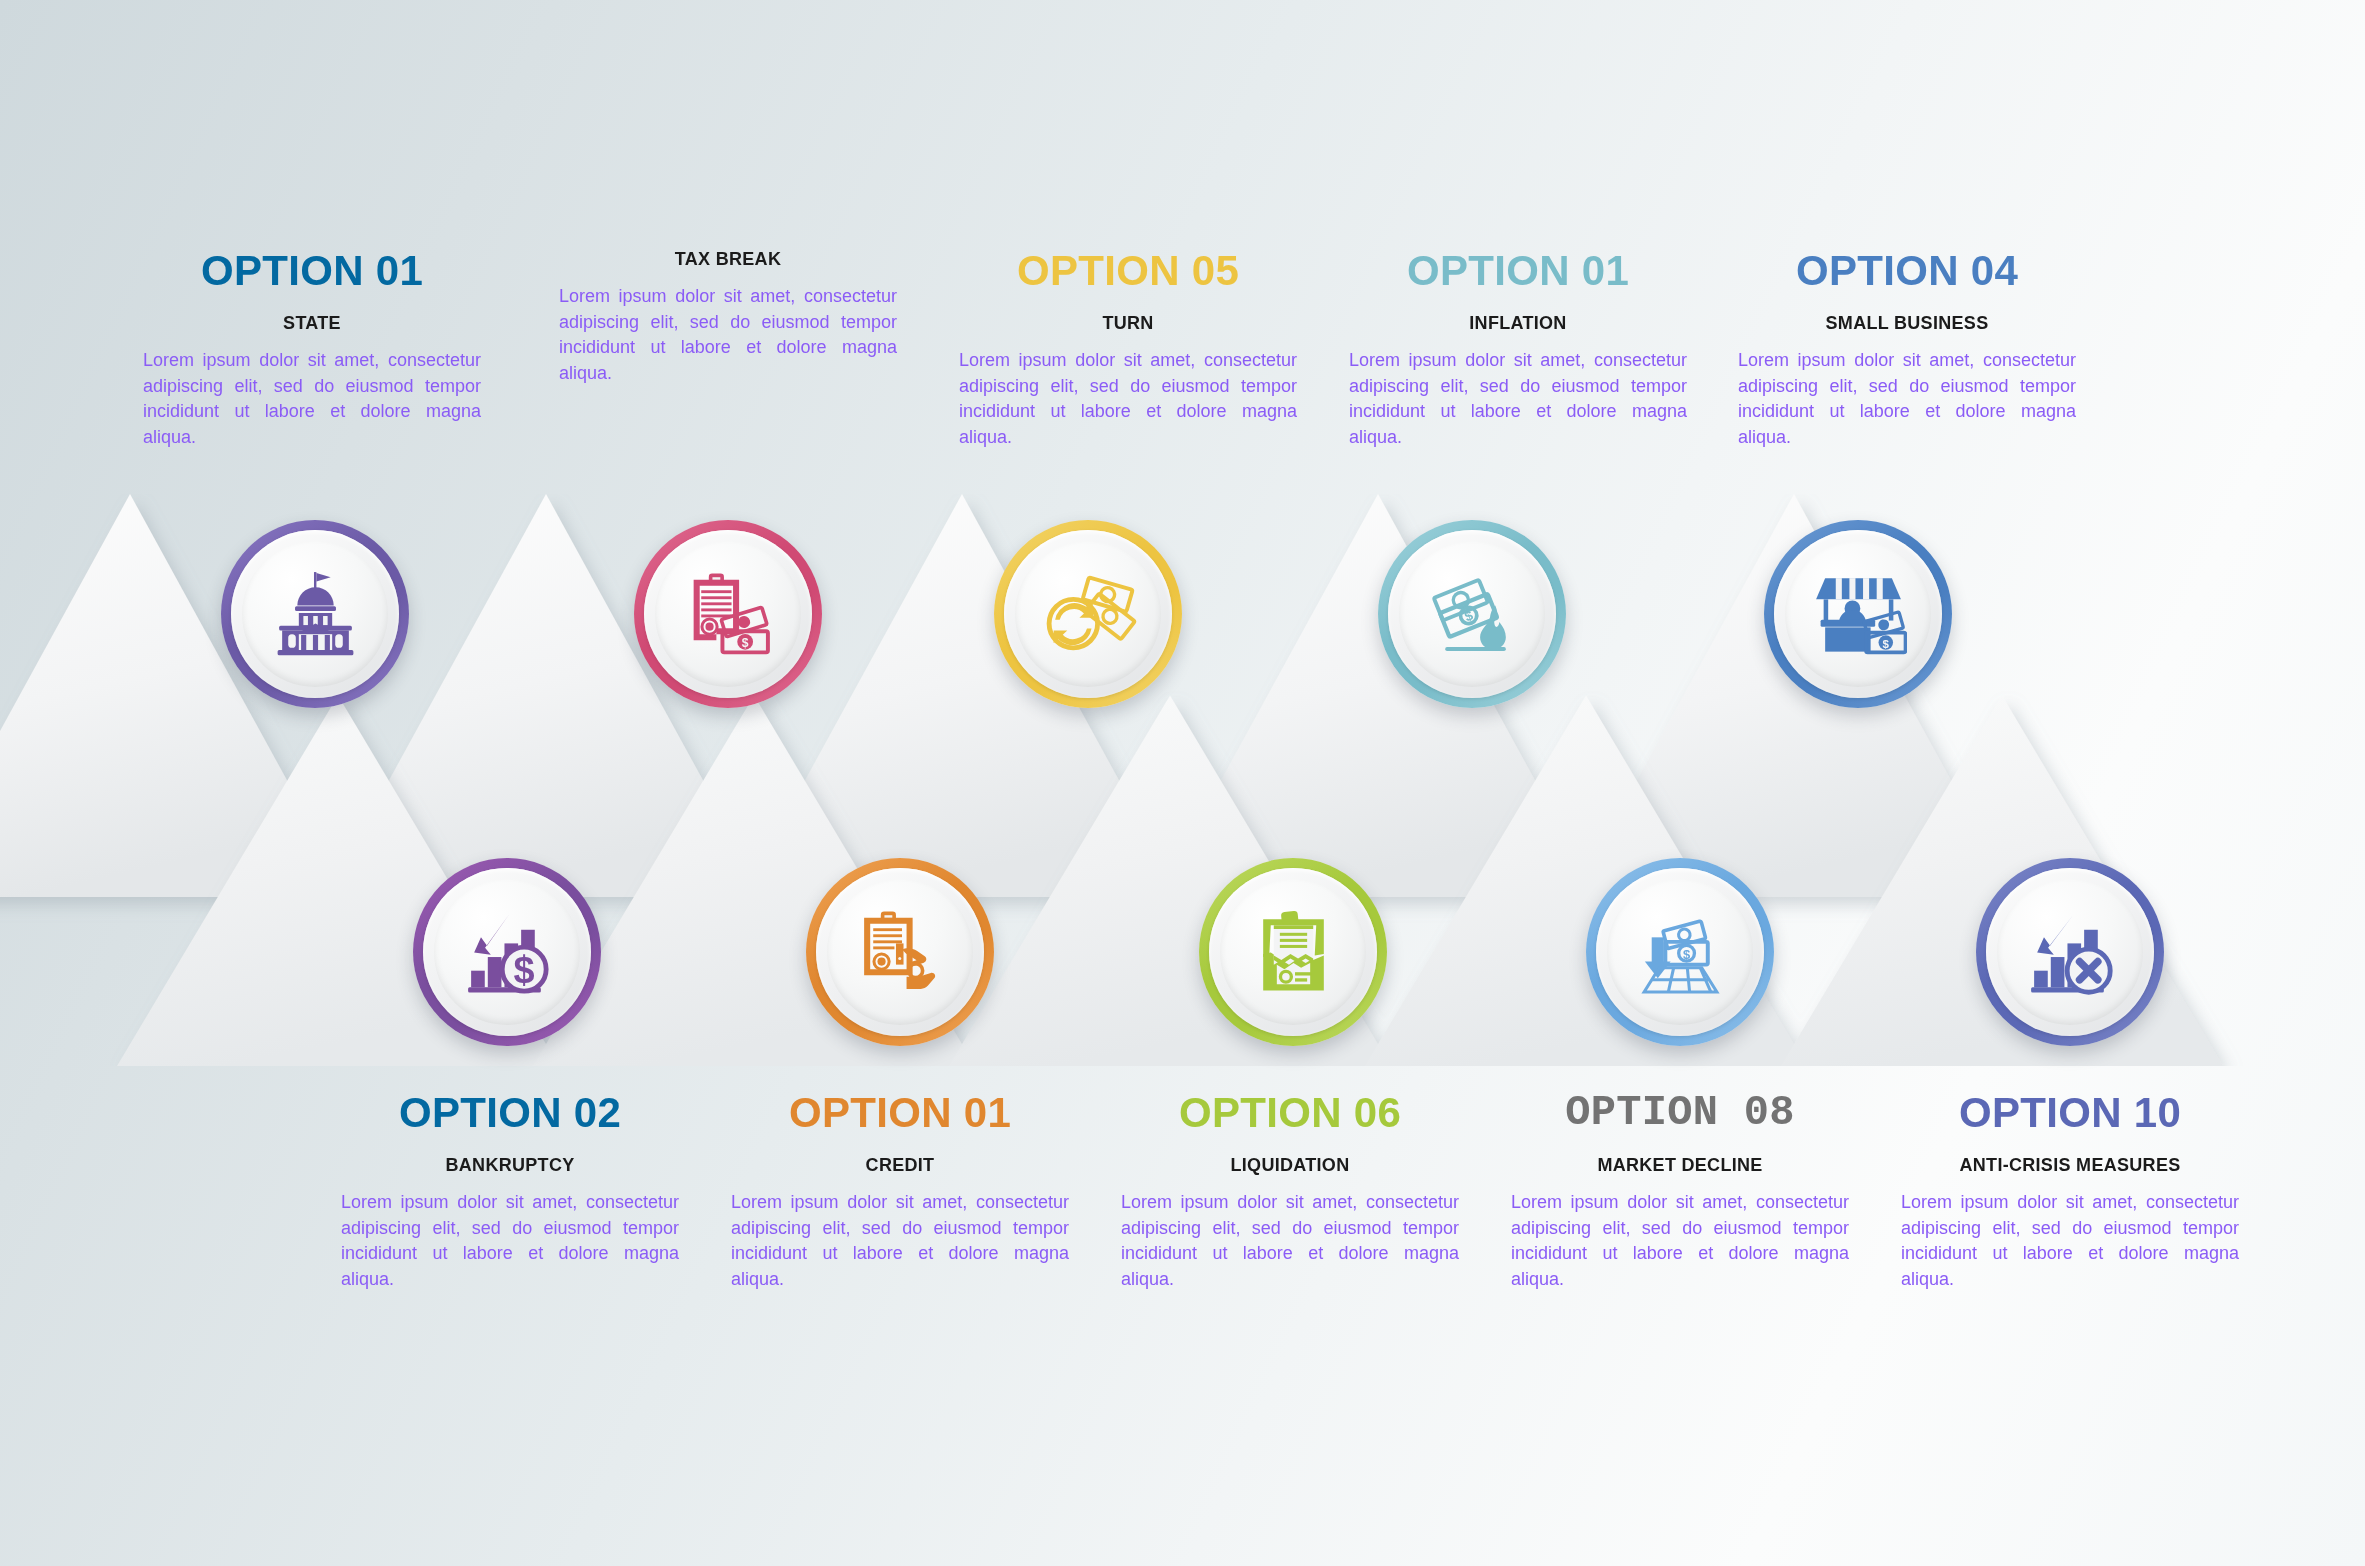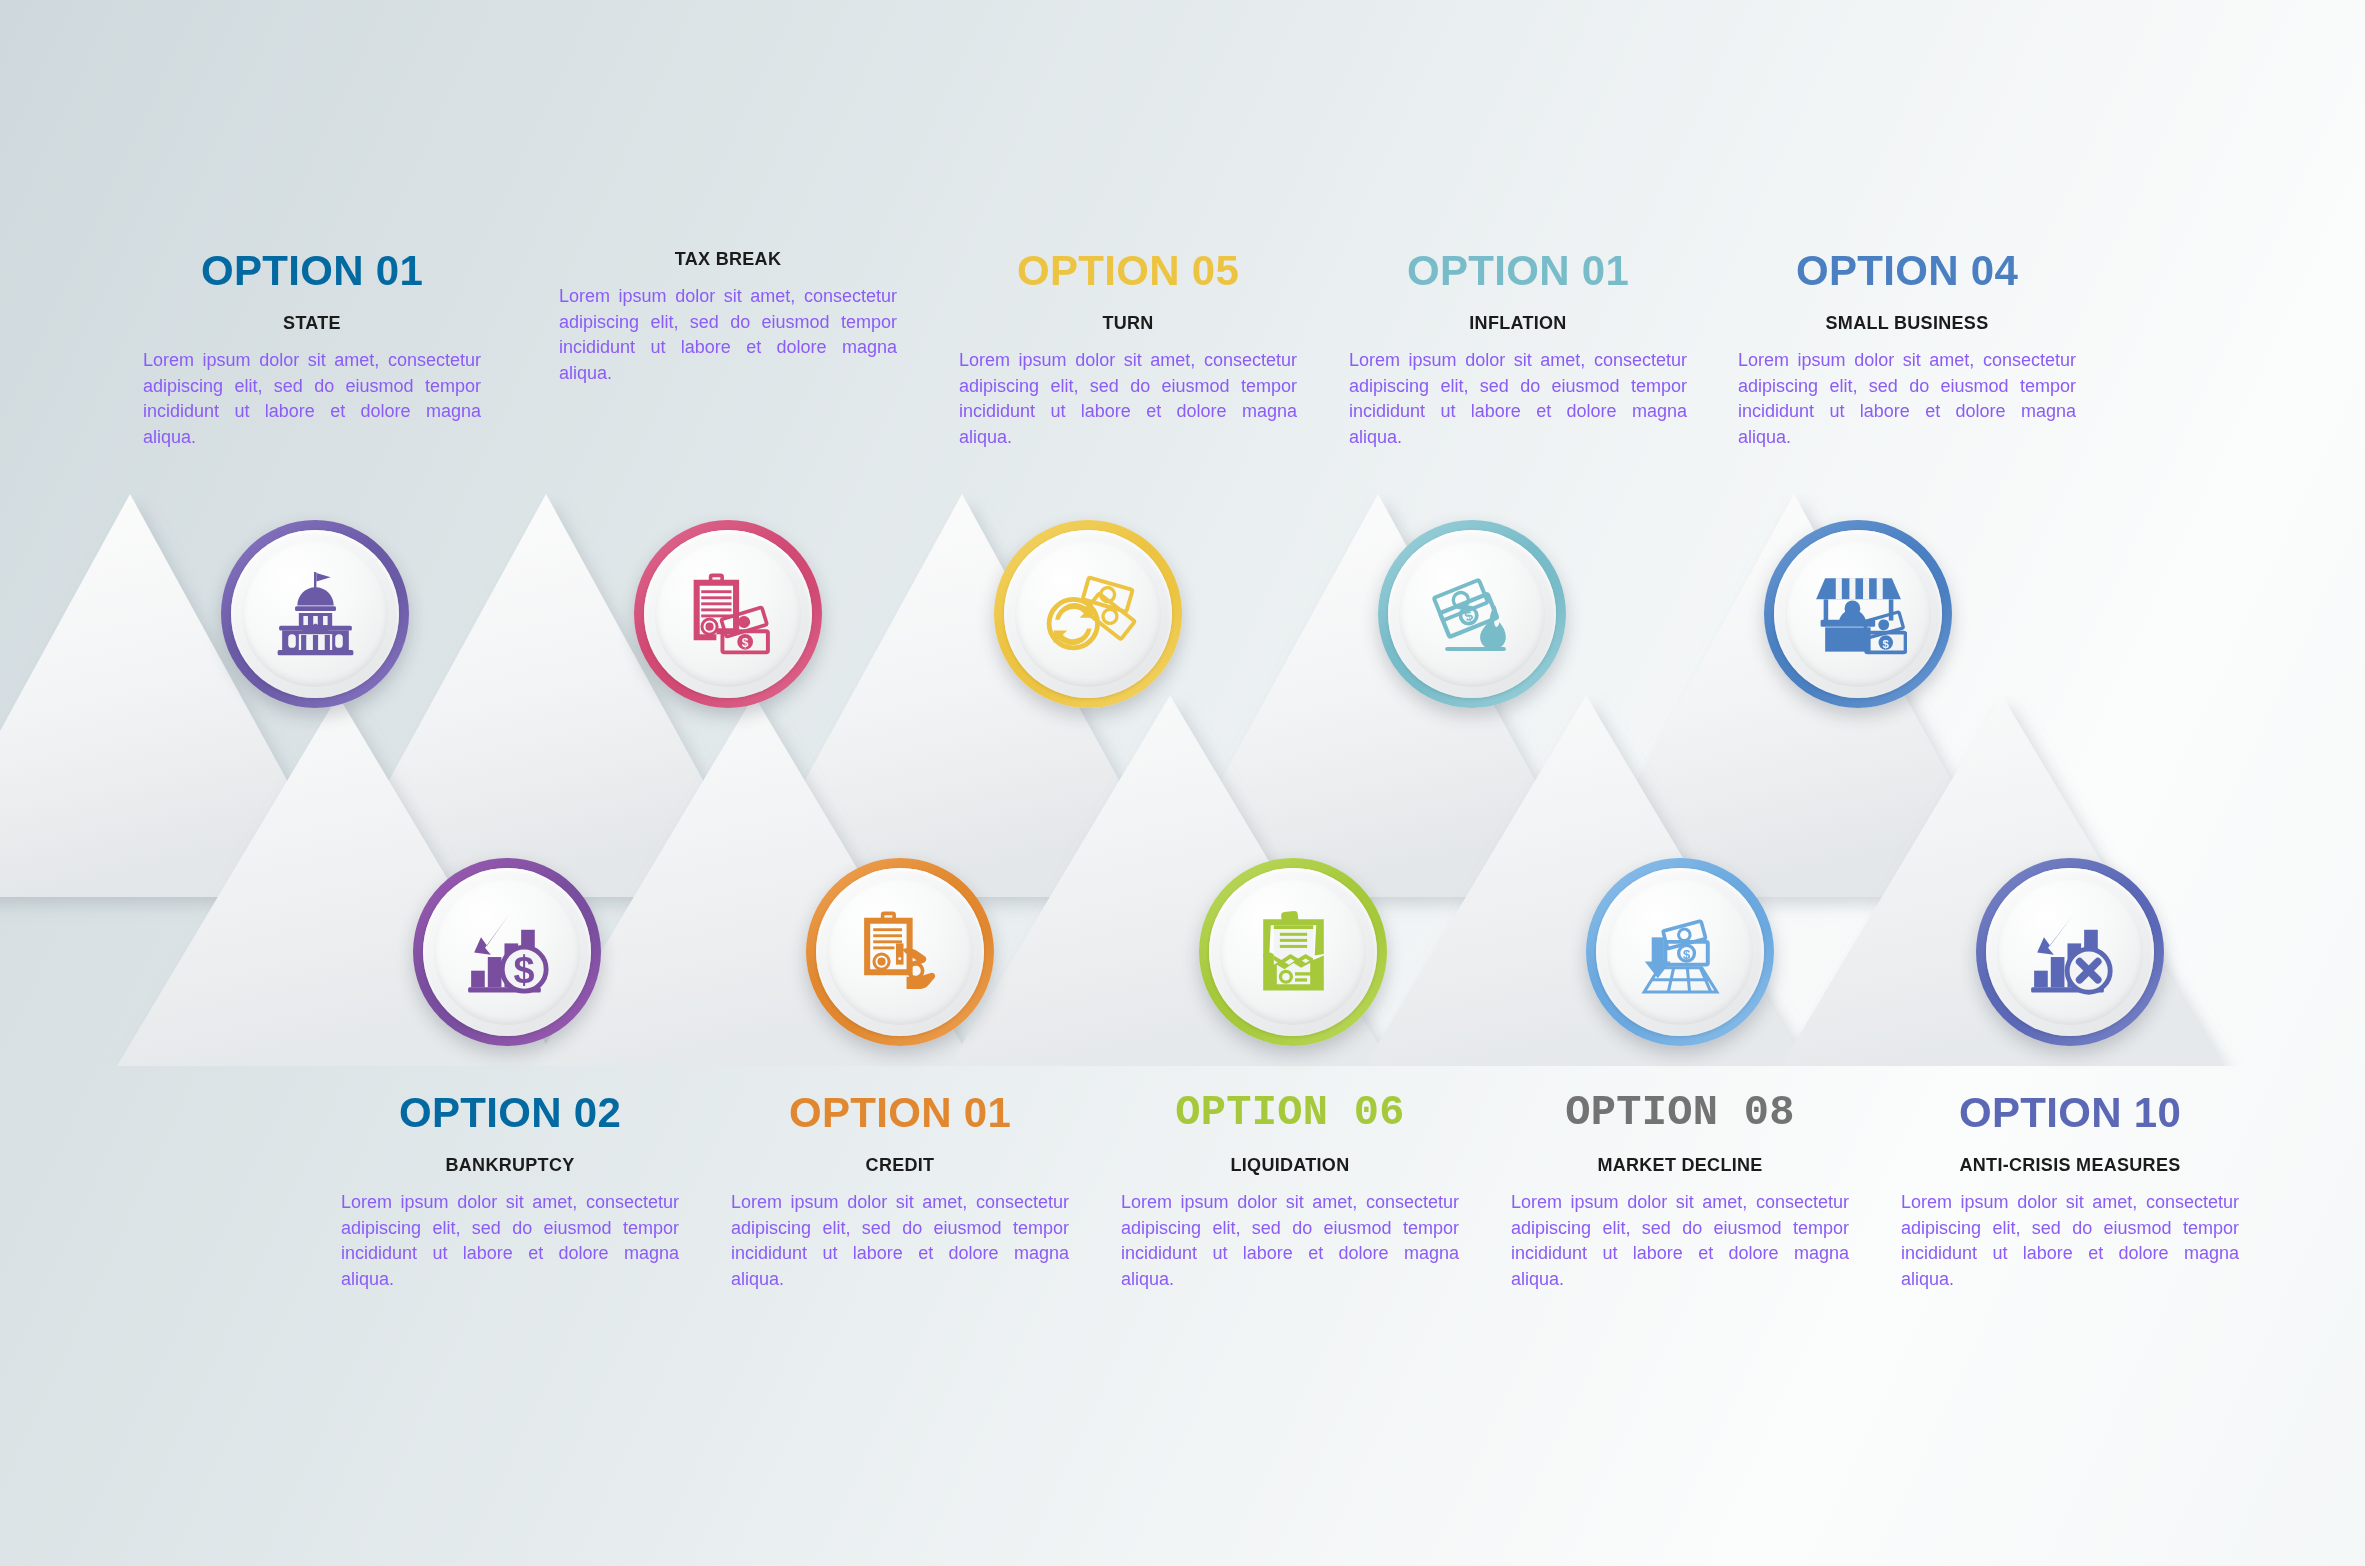--- a/index.html
+++ b/index.html
@@ -125,21 +125,21 @@
     <div class="opt" style="color: #0369a1;">OPTION 02</div>
     <div class="sub">BANKRUPTCY</div>
     <div class="body">Lorem ipsum dolor sit amet, consectetur adipiscing elit, sed do eiusmod tempor incididunt ut labore et dolore magna aliqua.</div>
   </div>
   <div class="col bottom" style="left:718px;top:1092px;">
     <div class="opt" style="color: rgb(224, 135, 47);">OPTION 01</div>
     <div class="sub">CREDIT</div>
     <div class="body">Lorem ipsum dolor sit amet, consectetur adipiscing elit, sed do eiusmod tempor incididunt ut labore et dolore magna aliqua.</div>
   </div>
   <div class="col bottom" style="left:1108px;top:1092px;">
-    <div class="opt" style="color: rgb(166, 201, 60); font-family: Liberation Mono, monospace;">OPTION 06</div>
+    <div class="opt" style="color: rgb(166, 201, 60);">OPTION 06</div>
     <div class="sub">LIQUIDATION</div>
     <div class="body">Lorem ipsum dolor sit amet, consectetur adipiscing elit, sed do eiusmod tempor incididunt ut labore et dolore magna aliqua.</div>
   </div>
   <div class="col bottom" style="left:1498px;top:1092px;">
     <div class="opt" style="color: #737373; font-family: Liberation Mono, monospace;">OPTION 08</div>
     <div class="sub">MARKET DECLINE</div>
     <div class="body">Lorem ipsum dolor sit amet, consectetur adipiscing elit, sed do eiusmod tempor incididunt ut labore et dolore magna aliqua.</div>
   </div>
   <div class="col bottom" style="left:1888px;top:1092px;">
     <div class="opt" style="color: rgb(91, 104, 181);">OPTION 10</div>

